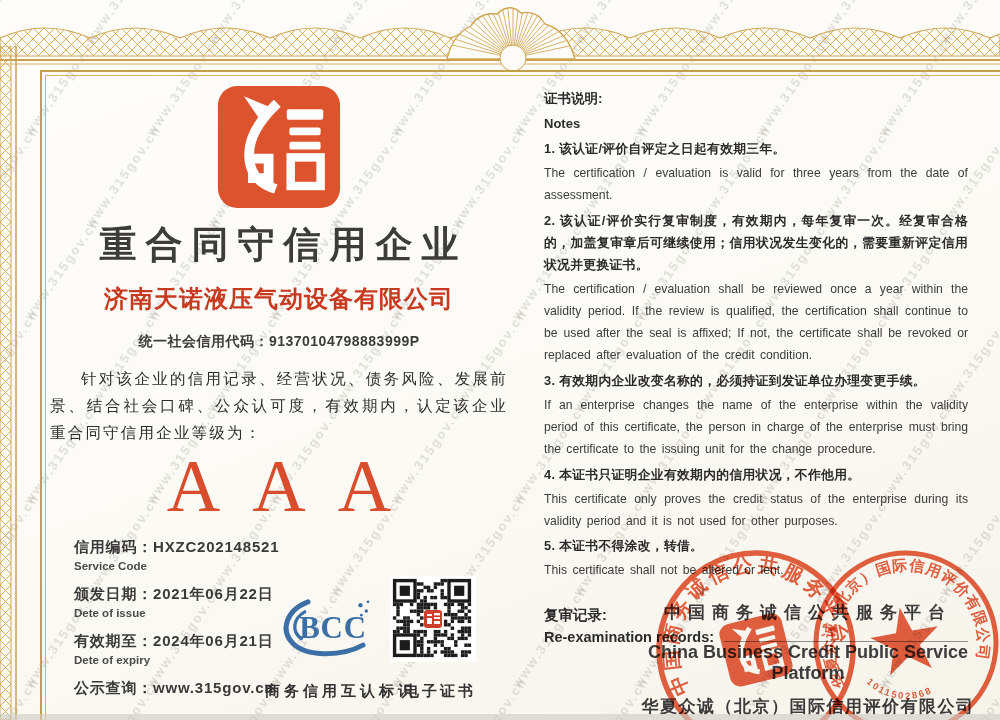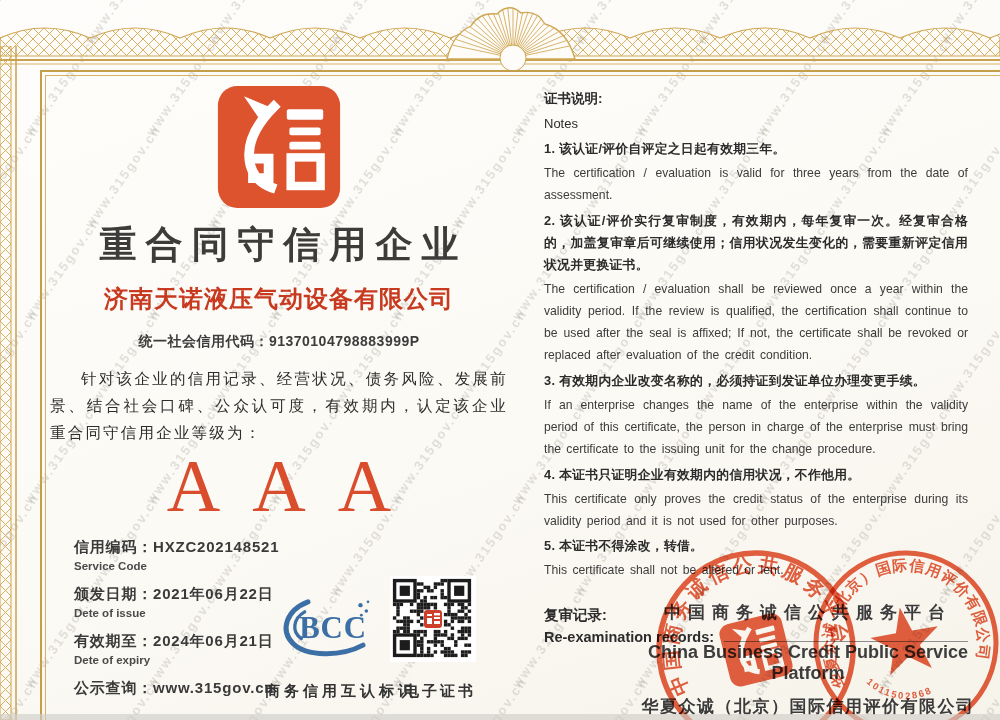--- a/index.html
+++ b/index.html
@@ -38,21 +38,21 @@
 
   .bcc-badge{position:absolute;left:278px;top:590px;}
   .bcc-label{position:absolute;left:252px;top:682px;width:178px;text-align:center;
              font-size:15px;font-weight:bold;letter-spacing:4px;color:#333;}
   .qr-badge{position:absolute;left:390px;top:576px;}
   .qr-label{position:absolute;left:394px;top:682px;width:92px;text-align:center;
             font-size:15px;font-weight:bold;letter-spacing:3px;color:#333;}
 
   .col-right{position:absolute;left:544px;top:90px;width:424px;}
   .notes-h-zh{font-size:13.5px;font-weight:bold;color:#2c2c2c;margin-bottom:8px;}
-  .notes-h-en{font-size:13px;font-weight:normal;color:#2c2c2c;margin-bottom:7px;}
+  .notes-h-en{font-size:13px;font-weight:bold;color:#2c2c2c;margin-bottom:7px;}
   .n-zh{font-size:12.8px;font-weight:600;color:#2b2b2b;line-height:1.72;margin:3px 0;
         text-align:justify;letter-spacing:0.3px;}
   .n-en{font-size:12.2px;color:#3c3c3c;line-height:1.8;margin:3px 0;text-align:justify;word-spacing:2px;}
   .review{margin-top:24px;}
   .review-zh{font-size:14.5px;font-weight:bold;color:#2c2c2c;}
   .review-row{display:flex;align-items:flex-end;margin-top:4px;}
   .review-en{font-size:14.5px;font-weight:bold;color:#2c2c2c;white-space:nowrap;}
   .review-rule{flex:1;border-bottom:1.5px solid #8d8d8d;margin-left:10px;margin-bottom:3px;}
 
   .issuers{position:absolute;left:616px;top:601px;width:384px;text-align:center;z-index:2;}

